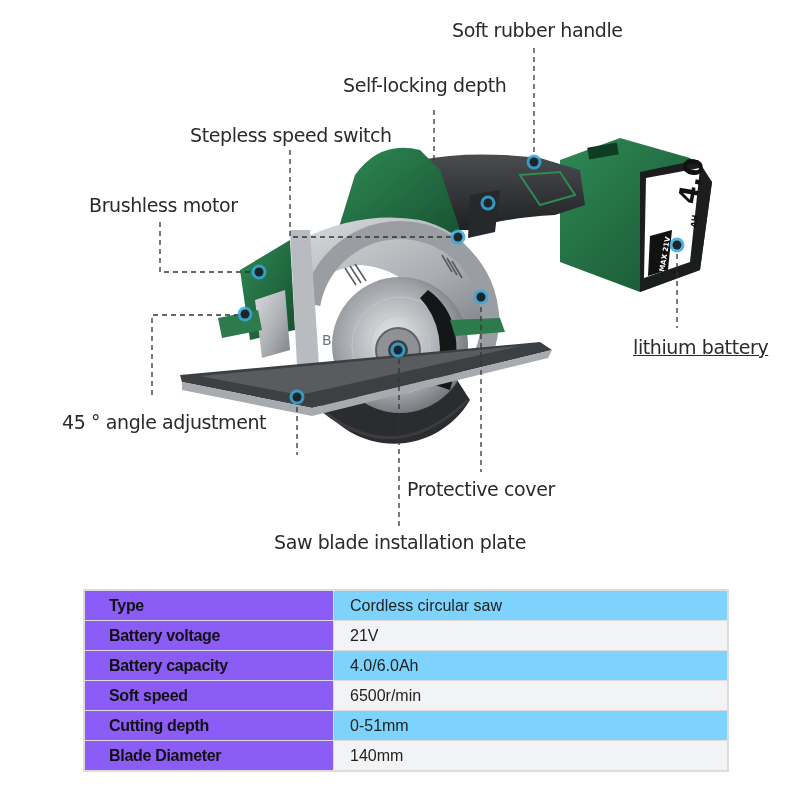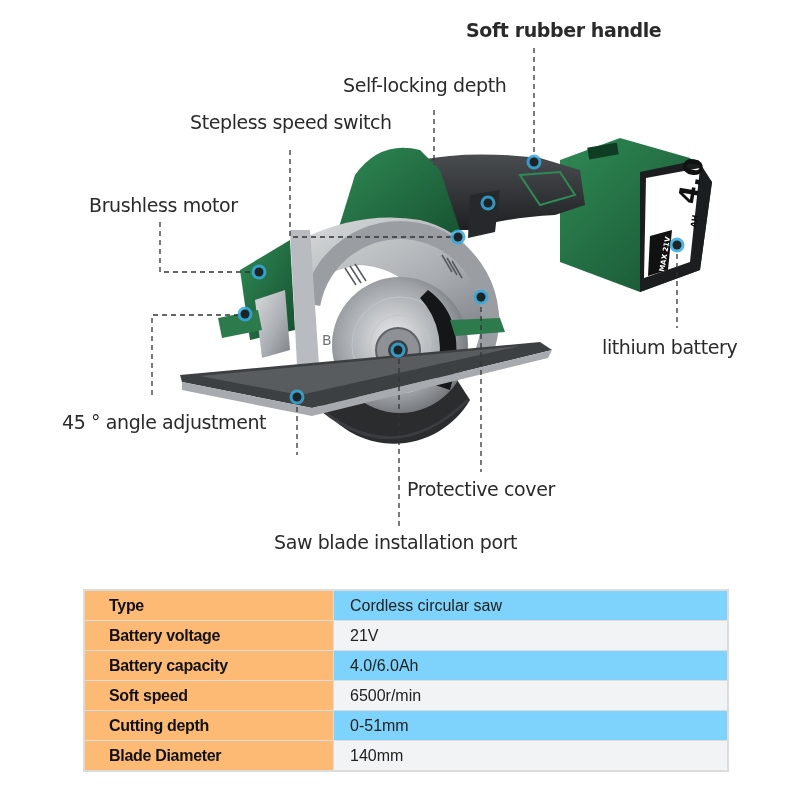--- a/index.html
+++ b/index.html
@@ -5,21 +5,21 @@
   html, body { margin: 0; padding: 0; background: #ffffff; }
   body { width: 800px; height: 800px; position: relative; overflow: hidden;
          font-family: "DejaVu Sans", sans-serif; color: #222; }
   .stage { position: absolute; left: 0; top: 0; width: 800px; height: 580px; }
   .label { position: absolute; font-size: 19px; color: #2a2a2a; white-space: nowrap;
            font-family: "DejaVu Sans", sans-serif; letter-spacing: -0.4px; }
   svg.art { position: absolute; left: 0; top: 0; }
   .specs { position: absolute; left: 83px; top: 589px; width: 646px; border-collapse: collapse;
            border: 2px solid #dcdcdc; font-family: "Liberation Sans", sans-serif; }
   .specs td { height: 29px; border: 1px solid #dcdcdc; font-size: 16px; padding: 0 0 0 24px; }
-  .specs td.k { width: 224px; background: #fdba74; font-weight: bold; color: #111; letter-spacing: -0.3px; }
+  .specs td.k { width: 224px; background: #8b5cf6; font-weight: bold; color: #111; letter-spacing: -0.3px; }
   .specs td.v { color: #222; padding-left: 16px; background: #7dd3fc; }
   .specs tr:nth-child(even) td.v { background: #f2f3f5; }
 </style>
 </head>
 <body>
 
 <div class="stage">
 
   <svg class="art" width="800" height="580" viewBox="0 0 800 580">
     <defs>
@@ -154,28 +154,28 @@
           <circle cx="481" cy="297" r="7.5" fill="#35a9dc" opacity="0.85"></circle>
           <circle cx="481" cy="297" r="4.5" fill="#1d2428"></circle>
         </g>
       <g>
           <circle cx="398" cy="350" r="7.5" fill="#35a9dc" opacity="0.85"></circle>
           <circle cx="398" cy="350" r="4.5" fill="#1d2428"></circle>
         </g>
     </g>
   </svg>
 
-  <div class="label" style="left:466px; top:19px;font-weight:bold;">Soft rubber handle</div>
+  <div class="label" style="left:452px; top:19px;">Soft rubber handle</div>
   <div class="label" style="left:343px; top:74px;">Self-locking depth</div>
-  <div class="label" style="left:190px; top:111px;">Stepless speed switch</div>
+  <div class="label" style="left:190px; top:124px;">Stepless speed switch</div>
   <div class="label" style="left:89px; top:194px;">Brushless motor</div>
-  <div class="label" style="left:602px; top:336px;">lithium battery</div>
+  <div class="label" style="left:633px; top:336px;text-decoration:underline;">lithium battery</div>
   <div class="label" style="left:62px; top:411px;text-align:right;">45 ° angle adjustment</div>
   <div class="label" style="left:407px; top:478px;">Protective cover</div>
-  <div class="label" style="left:274px; top:531px;">Saw blade installation port</div>
+  <div class="label" style="left:274px; top:531px;">Saw blade installation plate</div>
 </div>
 
 <table class="specs">
   <tbody>
       <tr>
     <td class="k">Type</td>
     <td class="v">Cordless circular saw</td>
   </tr>
   <tr>
     <td class="k">Battery voltage</td>

